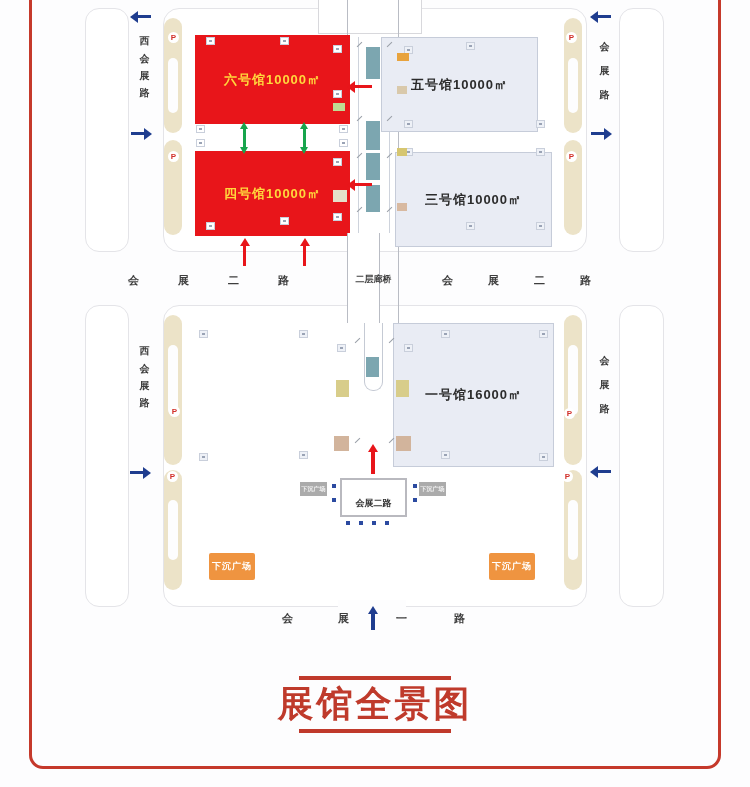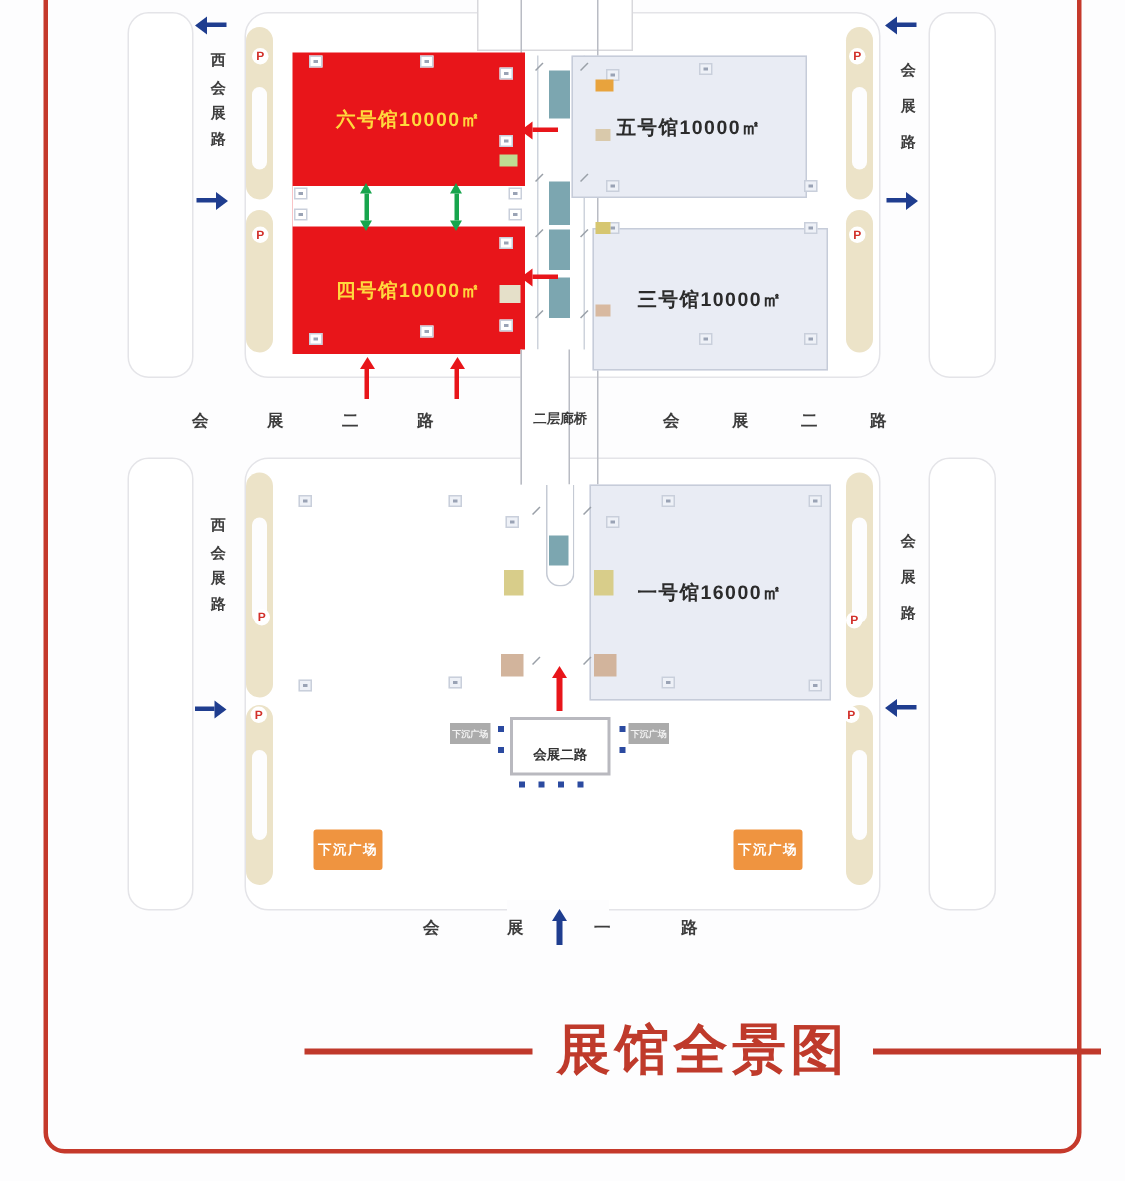--- a/index.html
+++ b/index.html
@@ -49,21 +49,21 @@
         border-right:4.5px solid transparent;border-bottom:7px solid currentColor;}
   .a-ud::after{content:"";position:absolute;bottom:-7px;left:-3px;border-left:4.5px solid transparent;
         border-right:4.5px solid transparent;border-top:7px solid currentColor;}
   .blue{color:#1f3d8f;} .redc{color:#e8151a;} .green{color:#17a54d;}
   .gray-tag{position:absolute;background:#ababab;color:#f2f2f2;font-size:6px;font-weight:bold;
         display:flex;align-items:center;justify-content:center;white-space:nowrap;}
   .orange-tag{position:absolute;background:#ef9440;color:#fff;font-size:9px;font-weight:bold;
         border-radius:2px;display:flex;align-items:center;justify-content:center;letter-spacing:1px;}
   .lobby{position:absolute;background:#fff;border:2px solid #b9b9bf;display:flex;align-items:flex-end;
         justify-content:center;font-size:9px;font-weight:bold;color:#333;padding-bottom:5px;box-sizing:border-box;}
-  .title-row{position:absolute;left:0;top:676px;width:750px;display:flex;align-items:center;justify-content:flex-end;}
+  .title-row{position:absolute;left:0;top:676px;width:750px;display:flex;align-items:center;justify-content:space-between;flex-direction:column;}
   .title-line{width:152px;height:4px;background:#c0392b;margin:0 16px;}
   .title-text{font-size:36px;font-weight:bold;color:#bf3a2b;letter-spacing:3px;white-space:nowrap;}
 </style>
 </head>
 <body>
 
 <div class="page">
 
   <div class="frame"></div>
 

